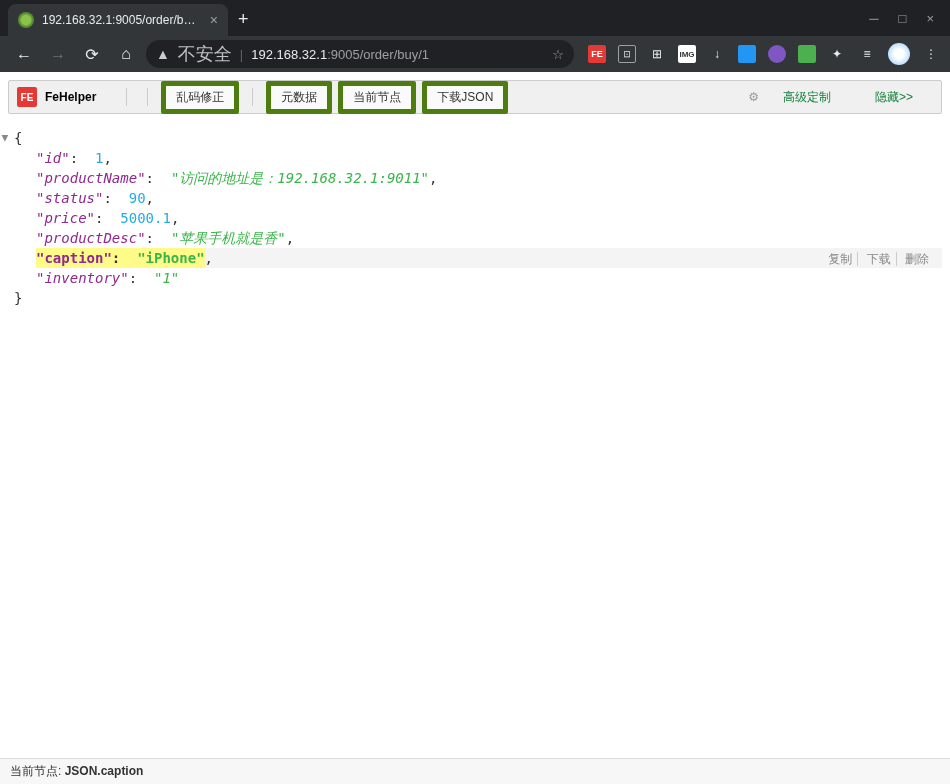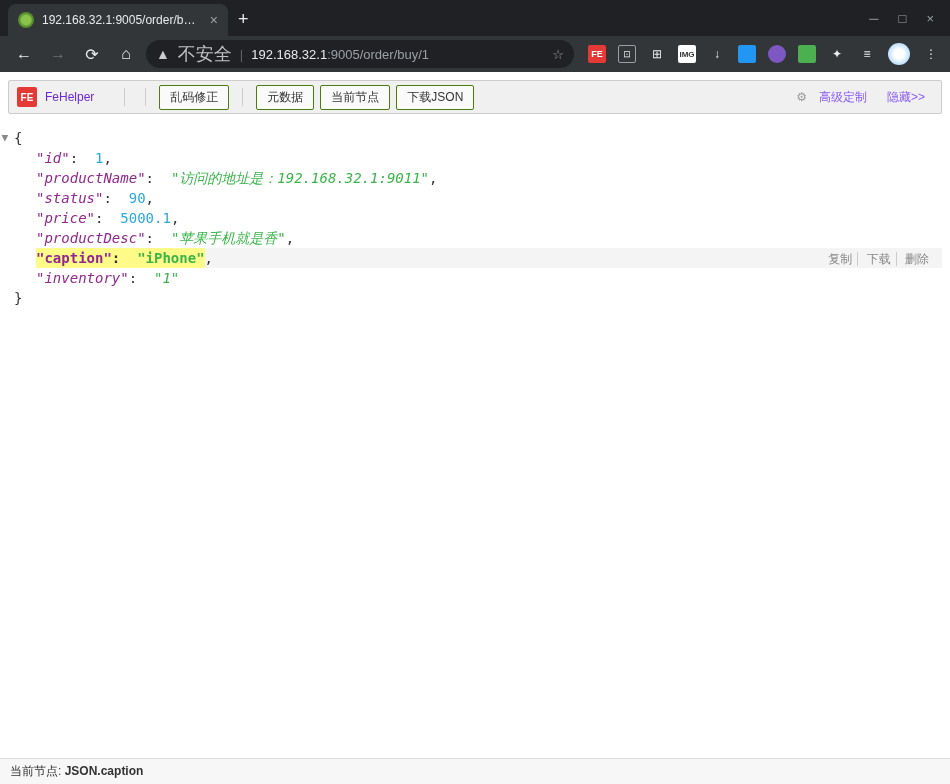--- a/index.html
+++ b/index.html
@@ -31,27 +31,27 @@
     .tb-icon.white { background: #fff; color: #333; border-radius: 2px; font-size: 8px; font-weight: bold; }
     .tb-icon.blue { background: #2196f3; border-radius: 2px; }
     .tb-icon.purple { background: #7e57c2; border-radius: 50%; }
     .tb-icon.green { background: #4caf50; border-radius: 2px; }
     .avatar { width: 22px; height: 22px; border-radius: 50%; background: radial-gradient(circle, #fff 30%, #bbdefb 70%); display: inline-block; }
     
     
     .content { background: #fff; }
     .fh-bar { background: #f0f0f0; border: 1px solid #ccc; border-radius: 2px; margin: 8px; height: 34px; display: flex; align-items: center; padding: 0 8px; gap: 4px; font-size: 12px; color: #555; }
     .fh-logo { width: 20px; height: 20px; background: #e53935; color: #fff; display: flex; align-items: center; justify-content: center; font-weight: bold; font-size: 10px; border-radius: 2px; margin-right: 4px; }
-    .fh-name { color: #6d28d9; font-weight: normal; margin-right: 18px; cursor: pointer; }
+    .fh-name { color: #000000; font-weight: bold; margin-right: 18px; cursor: pointer; }
     .fh-sep { width: 1px; height: 18px; background: #ccc; margin: 0 8px; }
     .fh-sort label { margin: 0 3px; cursor: pointer; }
     .fh-sort input { vertical-align: middle; margin-left: 2px; }
-    .fh-btn { background: #fafafa; border: 1px solid #4d7c0f; border-radius: 2px; padding: 3px 10px; cursor: pointer; color: #333; font-size: 12px; margin: 0 1px; }
+    .fh-btn { background: #fafafa; border: 5px solid #4d7c0f; border-radius: 2px; padding: 3px 10px; cursor: pointer; color: #333; font-size: 12px; margin: 0 1px; }
     .fh-right { margin-left: auto; display: flex; align-items: center; gap: 4px; }
-    .fh-link { color: #8b5cf6; cursor: pointer; margin: 0 8px; text-align: right; }
+    .fh-link { color: #15803d; cursor: pointer; margin: 0 20px; text-align: right; }
     .gear { color: #999; }
     
     
     .json-view { padding: 6px 8px 10px 14px; font-family: Consolas, Menlo, monospace; font-size: 14px; line-height: 20px; }
     .row { position: relative; }
     .toggle { position: absolute; left: -14px; top: 2px; color: #888; font-size: 11px; cursor: pointer; transform: rotate(90deg); display: inline-block; width: 10px; }
     .keys { padding-left: 22px; }
     .brace { color: #333; }
     .keyline { padding: 0; }
     .k { color: #92278f; font-style: italic; }

